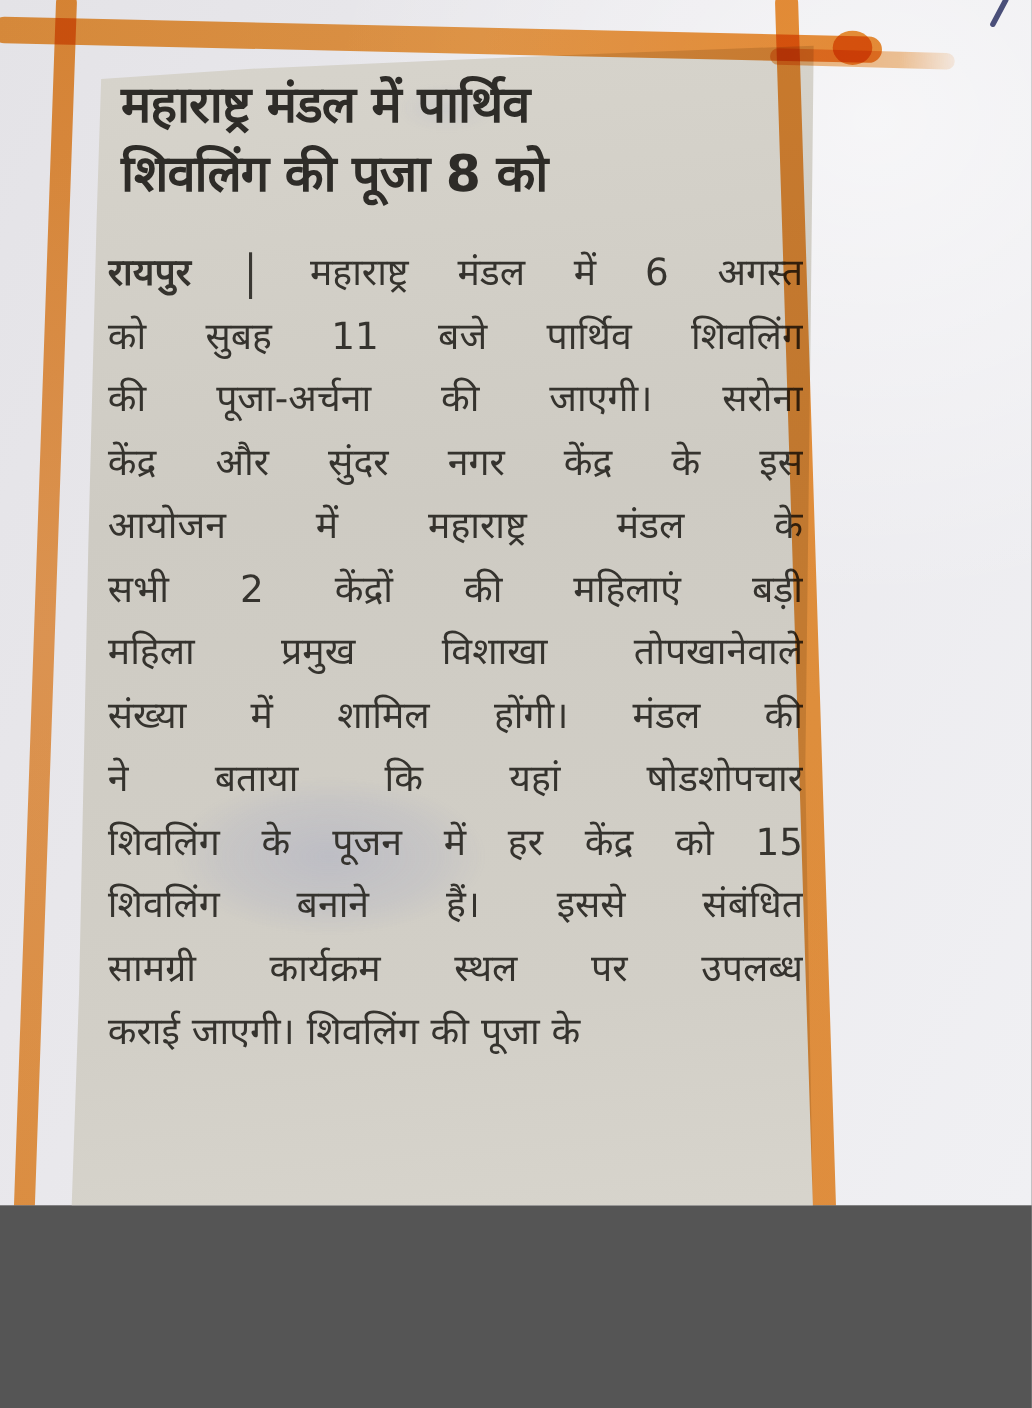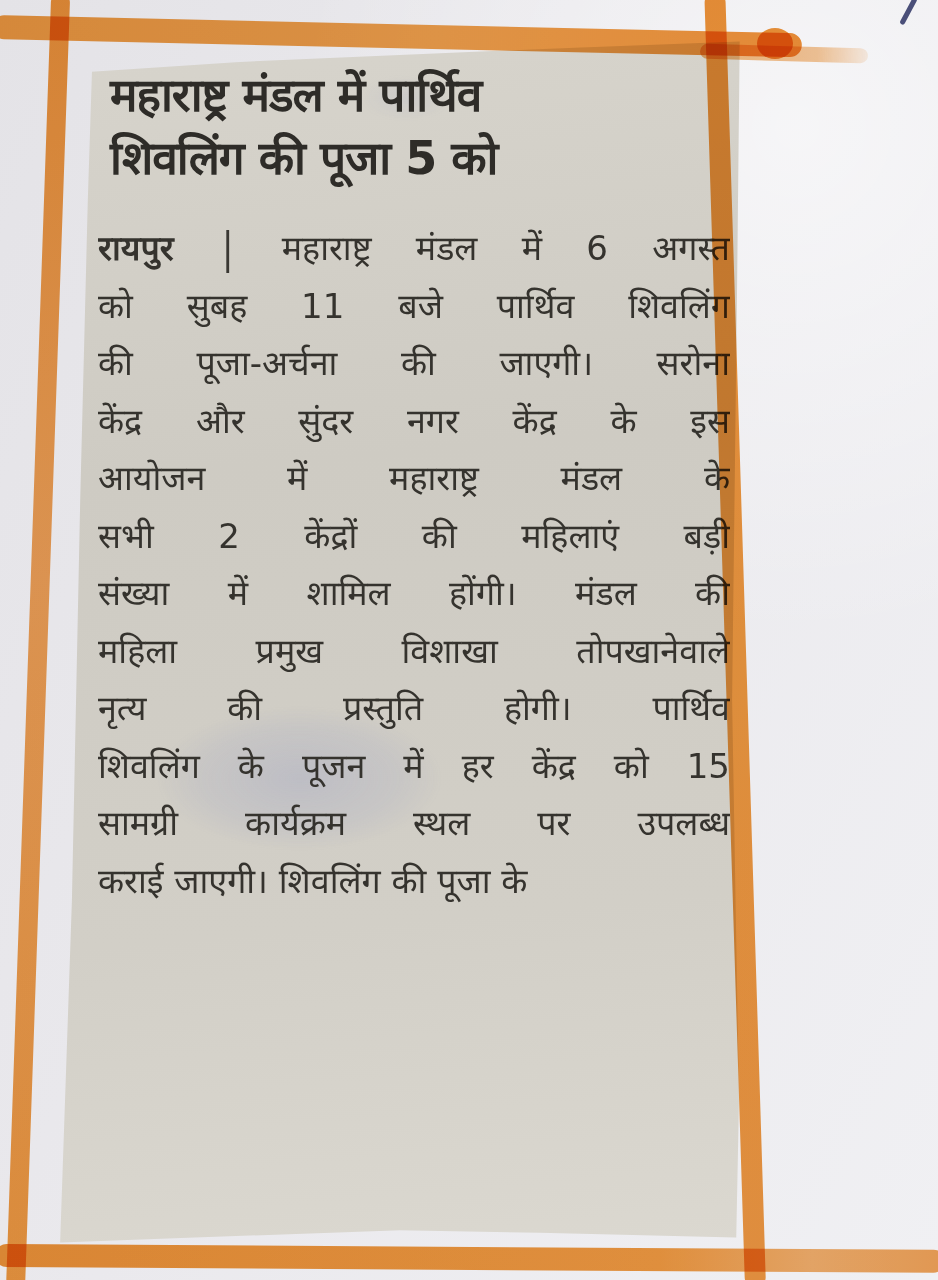--- a/index.html
+++ b/index.html
@@ -7,21 +7,21 @@
     --paper:#d2cfc7;
     --text:#35332e;
     --marker-orange:#ef9940;
     --marker-orange-light:#f4bd85;
     --ink-blue:#4a4f79;
     --smudge-blue:#7b86c2;
   }
   *{margin:0;padding:0;box-sizing:border-box;}
   body{background:#555;font-family:"DejaVu Sans",sans-serif;}
   .stage{
-    position:relative;width:938px;height:1280px;overflow:hidden;
+    position:relative;width:938px;height:1096px;overflow:hidden;
     background:
       radial-gradient(120% 90% at 85% 10%, rgba(255,255,255,.55) 0%, rgba(255,255,255,0) 45%),
       linear-gradient(115deg,#e4e3e7 0%, var(--page-background) 45%, #f0f0f3 100%);
   }
 
   
   .clipping{
     position:absolute;left:56px;top:38px;width:692px;height:1208px;
     background:linear-gradient(175deg,#d7d4cc 0%, #cecbc3 35%, var(--paper) 72%, #dbd8d0 100%);
     clip-path:polygon(
@@ -101,39 +101,40 @@
 <body>
 
 <div class="stage">
 
   <div class="clipping">
     <div class="smudge"></div>
     <div class="smudge2"></div>
 
     <div class="headline">
       <div class="h-line">महाराष्ट्र मंडल में पार्थिव</div>
-      <div class="h-line">शिवलिंग की पूजा 5 को</div>
+      <div class="h-line">शिवलिंग की पूजा 8 को</div>
     </div>
 
     <div class="article-body">
       <div class="body-line lead">
         <span class="dateline">रायपुर</span>
         <span class="dateline-sep">|</span>
         <span>महाराष्ट्र मंडल में 6 अगस्त</span>
       </div>
 
     <div class="body-line">को सुबह 11 बजे पार्थिव शिवलिंग</div>
         <div class="body-line">की पूजा-अर्चना की जाएगी। सरोना</div>
         <div class="body-line">केंद्र और सुंदर नगर केंद्र के इस</div>
         <div class="body-line">आयोजन में महाराष्ट्र मंडल के</div>
         <div class="body-line">सभी 2 केंद्रों की महिलाएं बड़ी</div>
+        <div class="body-line">महिला प्रमुख विशाखा तोपखानेवाले</div>
         <div class="body-line">संख्या में शामिल होंगी। मंडल की</div>
-        <div class="body-line">महिला प्रमुख विशाखा तोपखानेवाले</div>
-        <div class="body-line">नृत्य की प्रस्तुति होगी। पार्थिव</div>
+        <div class="body-line">ने बताया कि यहां षोडशोपचार</div>
         <div class="body-line">शिवलिंग के पूजन में हर केंद्र को 15</div>
+        <div class="body-line">शिवलिंग बनाने हैं। इससे संबंधित</div>
         <div class="body-line">सामग्री कार्यक्रम स्थल पर उपलब्ध</div>
         <div class="body-line">कराई जाएगी। शिवलिंग की पूजा के</div>
       </div>
   </div>
 
   <div class="stroke stroke-top"></div>
   <div class="stroke stroke-top-faint"></div>
   <div class="stroke stroke-blob"></div>
   <div class="stroke stroke-left"></div>
   <div class="stroke stroke-right"></div>

